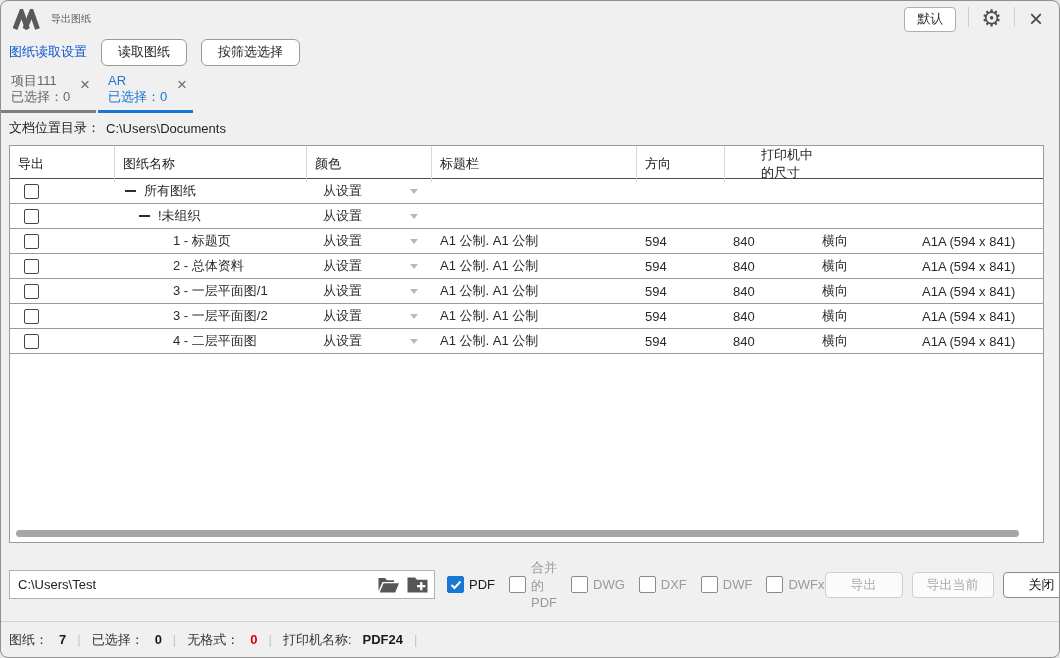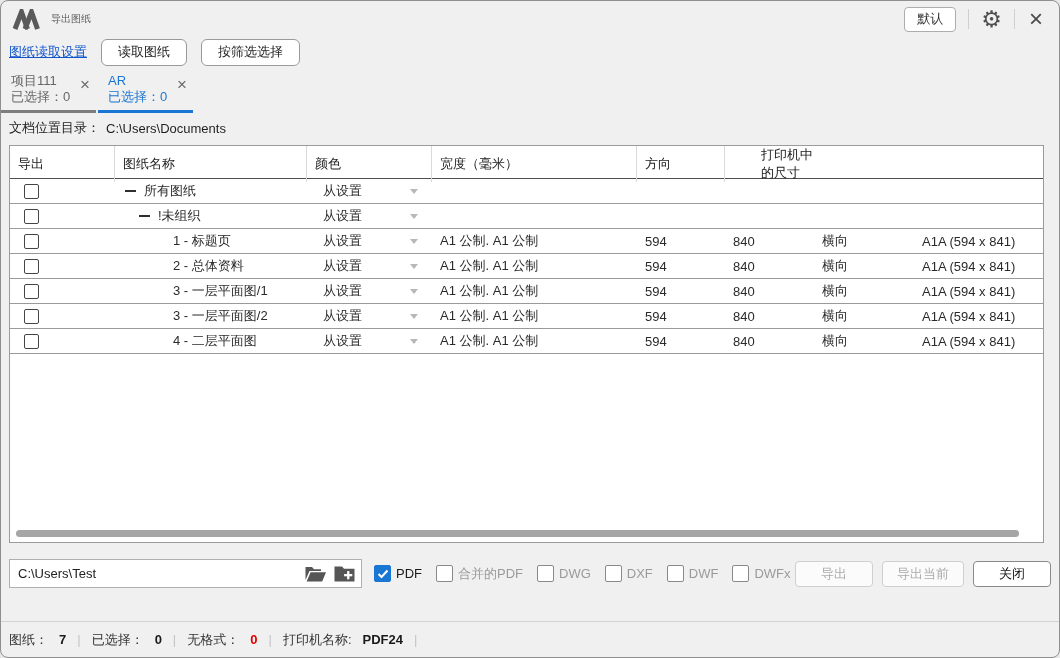--- a/index.html
+++ b/index.html
@@ -10,32 +10,32 @@
   }
   .window {
     width:1060px; height:658px; background:#f0f0f0;
     border:1px solid #8f8f8f; border-radius:8px; overflow:hidden;
     display:flex; flex-direction:column; position:relative;
   }
   
   .titlebar { height:36px; display:flex; align-items:center; padding:0 14px 0 10px; flex:none; }
   .logo { margin-right:10px; display:flex; align-items:center; }
   .win-title { font-size:10px; color:#5a5a5a; }
-  .titlebar-right { margin-left:auto; display:flex; align-items:center; gap:12px; }
+  .titlebar-right { margin-left:auto; display:flex; gap:12px; }
   .btn-default {
     background:#fff; border:1px solid #adadad; border-radius:4px;
     height:25px; padding:0 12px; font-size:13px; color:#333; cursor:pointer;
     font-family:inherit;
   }
   .tb-divider { width:1px; height:20px; background:#cfcfcf; }
   .gear { font-size:23px; color:#4f4f4f; line-height:1; cursor:pointer; }
   .win-close { font-size:24px; color:#4a4a4a; line-height:1; cursor:pointer; padding:0 2px; }
   
   .toolbar { height:30px; display:flex; align-items:center; gap:14px; padding:0 8px; flex:none; }
-  .settings-link { color:#1155cc; text-decoration:underline; cursor:pointer; }
+  .settings-link { color:#1155cc; cursor:pointer; }
   .tool-btn {
     background:#fff; border:1px solid #9a9a9a; border-radius:6px; height:27px;
     padding:0 16px; font-size:13px; color:#222; cursor:pointer; font-family:inherit;
   }
   
   .tabstrip { height:46px; display:flex; gap:2px; padding:4px 0 0 0; flex:none; }
   .ptab {
     width:95px; padding:2px 4px 0 10px; cursor:pointer;
     border-bottom:3px solid #7d7d7d; display:flex; align-items:flex-start;
     color:#666;
@@ -74,21 +74,21 @@
     border-right:4.5px solid transparent; border-top:5px solid #b8b8b8;
   }
   .tbody-fill { flex:1; }
   .hscroll { flex:none; height:14px; position:relative; }
   .hscroll-thumb {
     position:absolute; left:6px; right:24px; top:2px; height:7px;
     background:#a6a6a6; border-radius:4px; cursor:pointer;
   }
   
   .bottom { margin:16px 8px 0 8px; display:flex; align-items:center; flex:none; }
-  .path-panel { width:353px; background:#fff; border:1px solid #b0b0b0; flex:none; }
+  .path-panel { width:426px; background:#fff; border:1px solid #b0b0b0; flex:none; }
   .path-row { height:27px; display:flex; align-items:center; padding:0 6px 0 8px; gap:8px; }
   .path-input {
     flex:1; border:none; outline:none; font-size:13px; color:#222; font-family:inherit; background:transparent;
   }
   .icon-btn { display:flex; align-items:center; cursor:pointer; flex:none; }
   .opt-row { height:27px; display:flex; align-items:center; padding:0 8px; gap:7px; border-top:1px solid #c7c7c7; }
   .cb-plain { width:16px; height:16px; background:#fff; border:1px solid #565656; border-radius:2px; cursor:pointer; flex:none; }
   .help-circle {
     margin-left:auto; width:19px; height:19px; border:2px solid #1976d2; border-radius:50%;
     color:#1976d2; font-weight:bold; font-size:13px; display:flex; align-items:center; justify-content:center;
@@ -167,21 +167,21 @@
   <div class="docpath">
     <span>文档位置目录：</span>
     <span>C:\Users\Documents</span>
   </div>
 
   <div class="table-wrap">
     <div class="thead grid-cols">
       <div class="th">导出</div>
       <div class="th">图纸名称</div>
       <div class="th">颜色</div>
-      <div class="th">宽度（毫米）</div>
+      <div class="th">标题栏</div>
       <div class="th">方向</div>
       <div class="th">打印机中的尺寸</div>
     </div>
 
     <div class="tr grid-cols">
       <div class="td td-export">
           <span class="cb-table"></span>
         </div>
       <div class="td td-name pad-l0">
         <span class="collapse-dash"></span>

